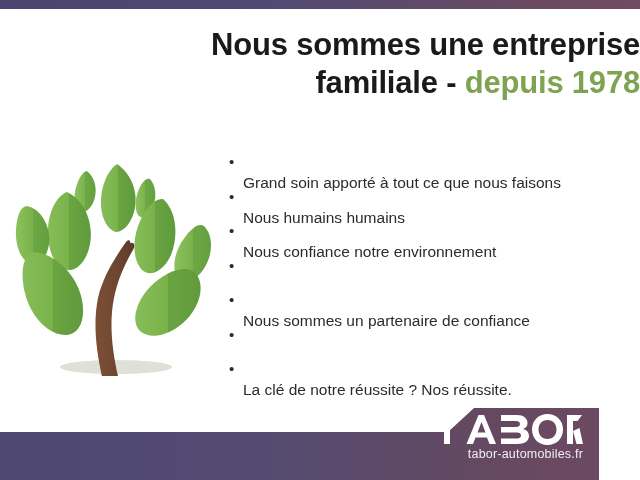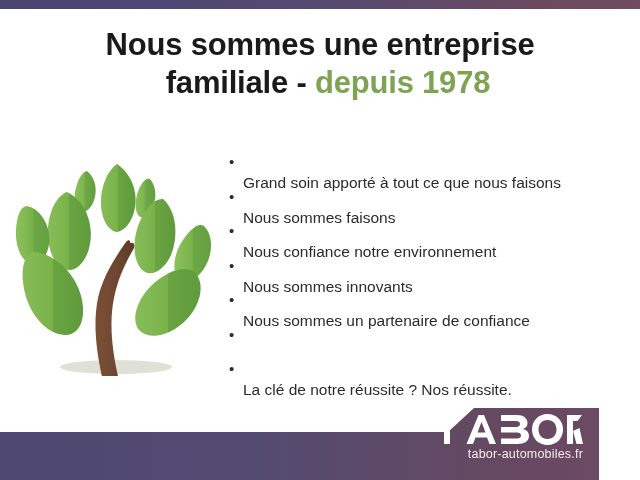--- a/index.html
+++ b/index.html
@@ -21,21 +21,21 @@
     left: 0; top: 0;
     width: 640px; height: 9px;
     background: linear-gradient(90deg, #4a4470 0%, #524a72 45%, #6b4a60 85%, #704b62 100%);
   }
 
   
   .headline {
     position: absolute;
     left: 0; top: 26px;
     width: 640px;
-    text-align: center;
+    text-align: right;
     color: #1a1a1a;
     font-size: 31px;
     font-weight: bold;
     line-height: 38px;
     letter-spacing: -0.2px;
   }
   .headline .line2 { display: block; padding-left: 16px; }
   .headline .accent { color: #7da353; }
 
   
@@ -178,29 +178,28 @@
   </svg>
 </div>
 
 <div class="bullets">
   <div class="bullet-row">
     <span class="bullet-dot">•</span>
     <span class="bullet-text">Grand soin apporté à tout ce que nous faisons</span>
   </div>
   <div class="bullet-row">
     <span class="bullet-dot">•</span>
-    <span class="bullet-text">Nous sommes faisons</span>
+    <span class="bullet-text">Nous humains humains</span>
   </div>
   <div class="bullet-row">
     <span class="bullet-dot">•</span>
     <span class="bullet-text">Nous confiance notre environnement</span>
   </div>
   <div class="bullet-row">
     <span class="bullet-dot">•</span>
-    <span class="bullet-text">Nous sommes innovants</span>
   </div>
   <div class="bullet-row">
     <span class="bullet-dot">•</span>
     <span class="bullet-text">Nous sommes un partenaire de confiance</span>
   </div>
   <div class="bullet-row">
     <span class="bullet-dot">•</span>
   </div>
   <div class="bullet-row">
     <span class="bullet-dot">•</span>

